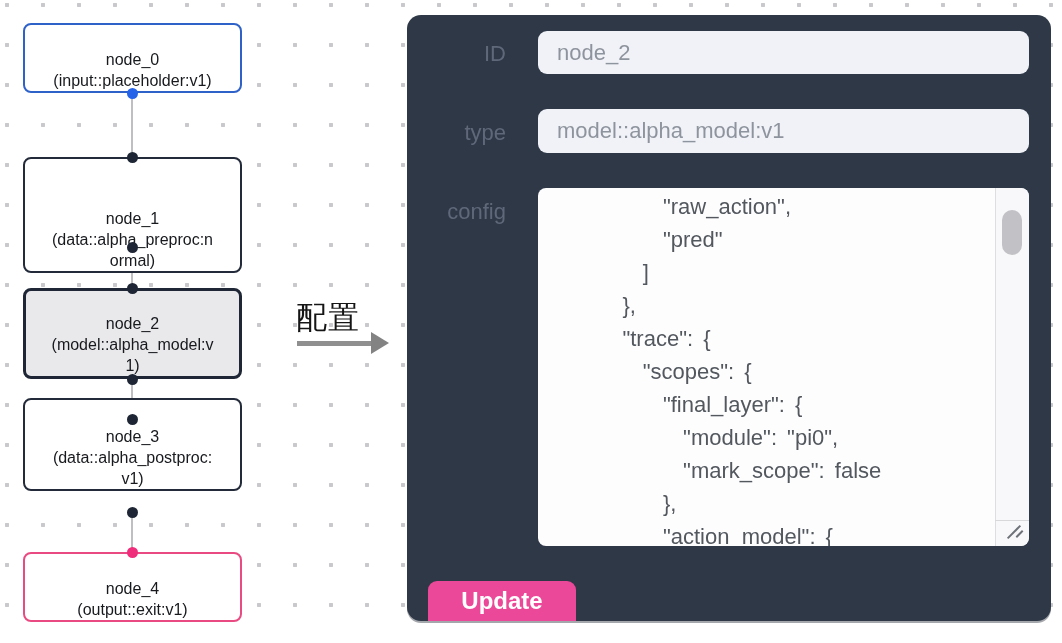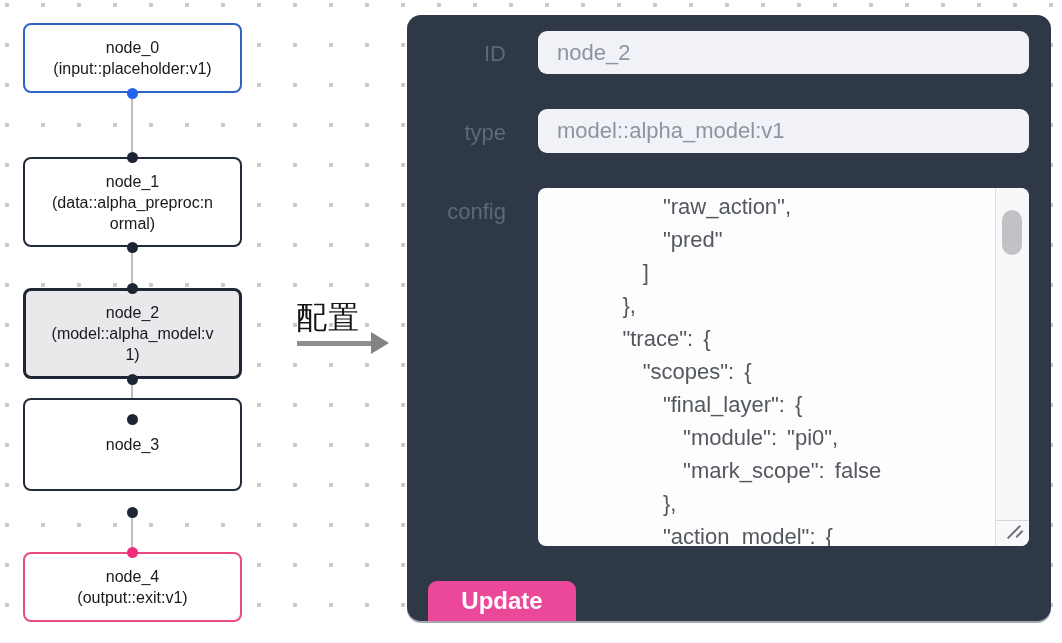--- a/index.html
+++ b/index.html
@@ -17,31 +17,31 @@
   }
 
   
   .node {
     position: absolute;
     left: 23px; width: 219px;
     background: #ffffff;
     border: 2px solid #232b3a;
     border-radius: 8px;
     display: flex; flex-direction: column;
-    align-items: center; justify-content: center;
-    padding: 8px 24px;
+    align-items: center; justify-content: flex-end;
+    padding: 0 24px;
     text-align: center;
     color: #17191d;
     font-size: 16px;
     line-height: 21px;
     word-break: break-all;
   }
   .node .t { font-weight: 500; }
   .node.n0 { top: 23px;  height: 70px; border-color: #2f62c9; }
-  .node.n1 { top: 157px; height: 90px; }
+  .node.n1 { top: 157px; height: 116px; }
   .node.n2 { top: 288px; height: 91px; background: #e9e9ec; border-width: 3px; border-color: #1f2736; }
   .node.n3 { top: 398px; height: 93px; }
   .node.n4 { top: 552px; height: 70px; border-color: #e94a82; }
 
   .link {
     position: absolute; left: 131px; width: 2px;
     background: #bfbfc3;
   }
   .link.l0 { top: 93px;  height: 64px; }
   .link.l1 { top: 247px; height: 41px; }
@@ -178,20 +178,21 @@
     <div class="node n1">
       <div class="t">node_1</div>
       <div class="s">(data::alpha_preproc:normal)</div>
     </div>
     <div class="node n2">
       <div class="t">node_2</div>
       <div class="s">(model::alpha_model:v1)</div>
     </div>
     <div class="node n3">
       <div class="t">node_3</div>
+      <div class="s">(data::alpha_postproc:v1)</div>
     </div>
     <div class="node n4">
       <div class="t">node_4</div>
       <div class="s">(output::exit:v1)</div>
     </div>
 
     <div class="port blue" style="left:132px; top:93px;"></div>
     <div class="port" style="left:132px; top:157px;"></div>
     <div class="port" style="left:132px; top:247px;"></div>
     <div class="port" style="left:132px; top:288px;"></div>

